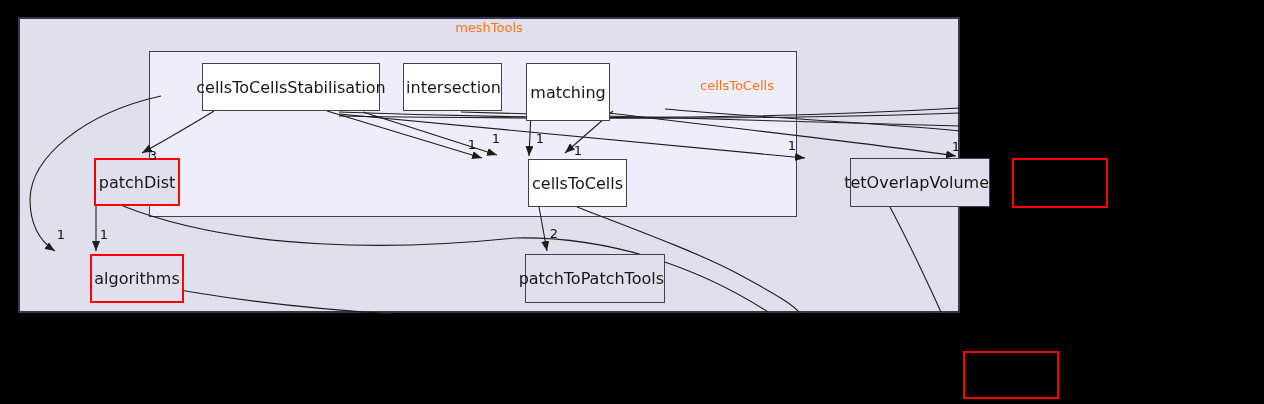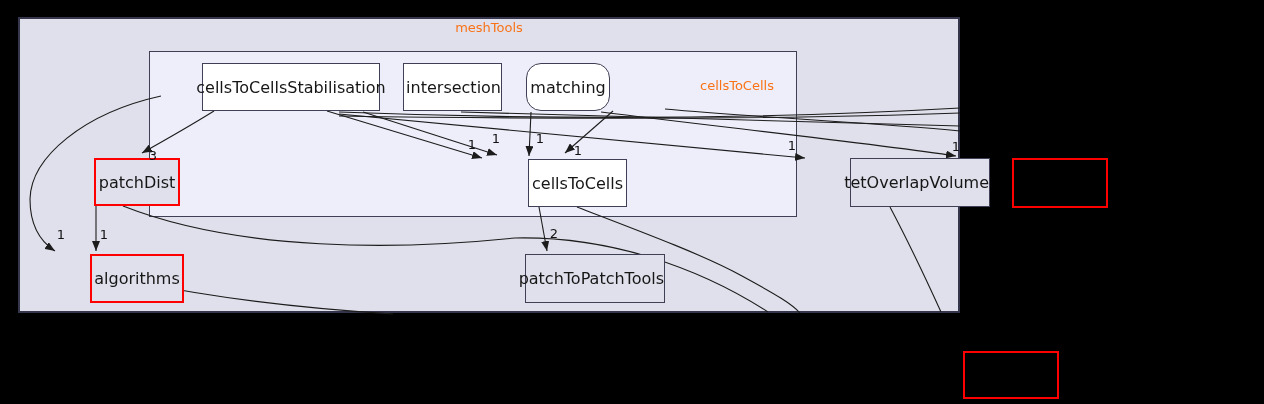--- a/index.html
+++ b/index.html
@@ -66,21 +66,21 @@
 
   <div class="cluster-title title-outer">meshTools</div>
   <div class="cluster-title title-inner">cellsToCells</div>
 
   <div class="node node-white" style="left:161px;top:63px;width:178px;height:48px;">
     <span>cellsToCellsStabilisation</span>
   </div>
   <div class="node node-white" style="left:362px;top:63px;width:99px;height:48px;justify-content:flex-end;">
     <span>intersection</span>
   </div>
-  <div class="node node-white" style="left:485px;top:63px;width:84px;height:48px;border-radius:15px;">
+  <div class="node node-white" style="left:485px;top:63px;width:84px;height:58px;">
     <span>matching</span>
   </div>
   <div class="node node-white" style="left:487px;top:159px;width:99px;height:48px;">
     <span>cellsToCells</span>
   </div>
   <div class="node node-plain" style="left:809px;top:158px;width:140px;height:49px;">
     <span>tetOverlapVolume</span>
   </div>
   <div class="node node-plain" style="left:484px;top:254px;width:140px;height:49px;">
     <span>patchToPatchTools</span>

